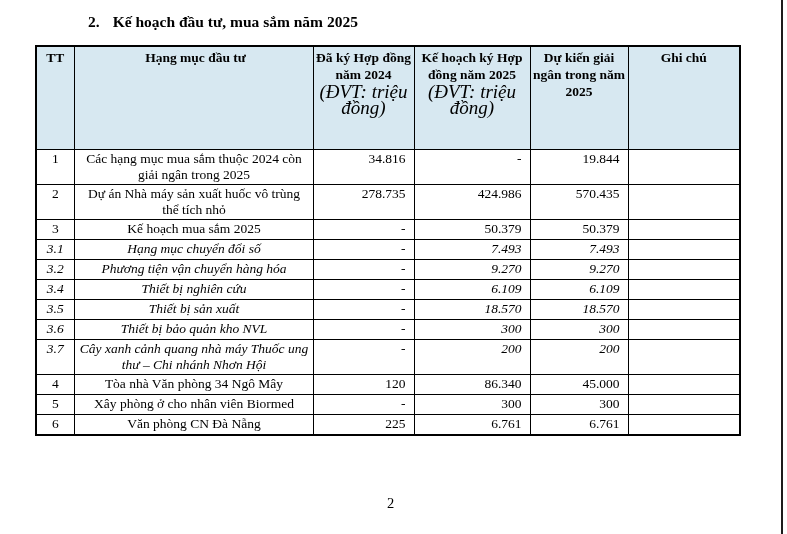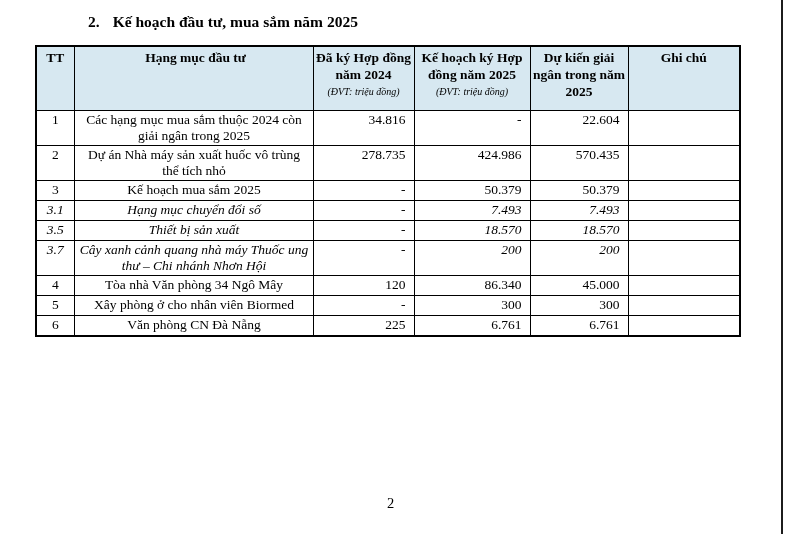--- a/index.html
+++ b/index.html
@@ -38,33 +38,33 @@
   .invest-table th,
   .invest-table td {
     border: 1px solid var(--border-color, #000);
     overflow: hidden;
   }
   .invest-table thead th {
     background: var(--header-bg, #d7e8f1);
     vertical-align: top;
     font-weight: bold;
     padding: 2px 2px 0 2px;
-    height: 64px;
+    height: 103px;
     box-sizing: border-box;
     line-height: 17px;
     text-align: center;
   }
   .invest-table thead th.h-item {
     text-align: center;
     padding-left: 6px;
   }
   .unit-note {
     font-weight: normal;
     font-style: italic;
-    font-size: 10px;
+    font-size: 19px;
     line-height: 16px;
     margin-top: 1px;
   }
   .invest-table tbody td {
     height: 18px;
     line-height: 16.5px;
     padding: 1px 2px 0 2px;
     vertical-align: top;
     box-sizing: content-box;
   }
@@ -122,21 +122,21 @@
       <th class="h-disb">Dự kiến giải ngân trong năm 2025</th>
       <th class="h-note">Ghi chú</th>
     </tr>
   </thead>
   <tbody>
       <tr>
         <td class="cell-tt">1</td>
         <td class="cell-item">Các hạng mục mua sắm thuộc 2024 còn giải ngân trong 2025</td>
         <td class="cell-num">34.816</td>
         <td class="cell-num">-</td>
-        <td class="cell-num">22.604</td>
+        <td class="cell-num">19.844</td>
         <td class="cell-note"></td>
       </tr>
       <tr>
         <td class="cell-tt">2</td>
         <td class="cell-item">Dự án Nhà máy sản xuất huốc vô trùng thể tích nhỏ</td>
         <td class="cell-num">278.735</td>
         <td class="cell-num">424.986</td>
         <td class="cell-num">570.435</td>
         <td class="cell-note"></td>
       </tr>
@@ -150,25 +150,49 @@
       </tr>
       <tr class="italic">
         <td class="cell-tt">3.1</td>
         <td class="cell-item">Hạng mục chuyển đổi số</td>
         <td class="cell-num">-</td>
         <td class="cell-num">7.493</td>
         <td class="cell-num">7.493</td>
         <td class="cell-note"></td>
       </tr>
       <tr class="italic">
+        <td class="cell-tt">3.2</td>
+        <td class="cell-item">Phương tiện vận chuyển hàng hóa</td>
+        <td class="cell-num">-</td>
+        <td class="cell-num">9.270</td>
+        <td class="cell-num">9.270</td>
+        <td class="cell-note"></td>
+      </tr>
+      <tr class="italic">
+        <td class="cell-tt">3.4</td>
+        <td class="cell-item">Thiết bị nghiên cứu</td>
+        <td class="cell-num">-</td>
+        <td class="cell-num">6.109</td>
+        <td class="cell-num">6.109</td>
+        <td class="cell-note"></td>
+      </tr>
+      <tr class="italic">
         <td class="cell-tt">3.5</td>
         <td class="cell-item">Thiết bị sản xuất</td>
         <td class="cell-num">-</td>
         <td class="cell-num">18.570</td>
         <td class="cell-num">18.570</td>
+        <td class="cell-note"></td>
+      </tr>
+      <tr class="italic">
+        <td class="cell-tt">3.6</td>
+        <td class="cell-item">Thiết bị bảo quản kho NVL</td>
+        <td class="cell-num">-</td>
+        <td class="cell-num">300</td>
+        <td class="cell-num">300</td>
         <td class="cell-note"></td>
       </tr>
       <tr class="italic">
         <td class="cell-tt">3.7</td>
         <td class="cell-item">Cây xanh cảnh quang nhà máy Thuốc ung thư – Chi nhánh Nhơn Hội</td>
         <td class="cell-num">-</td>
         <td class="cell-num">200</td>
         <td class="cell-num">200</td>
         <td class="cell-note"></td>
       </tr>

